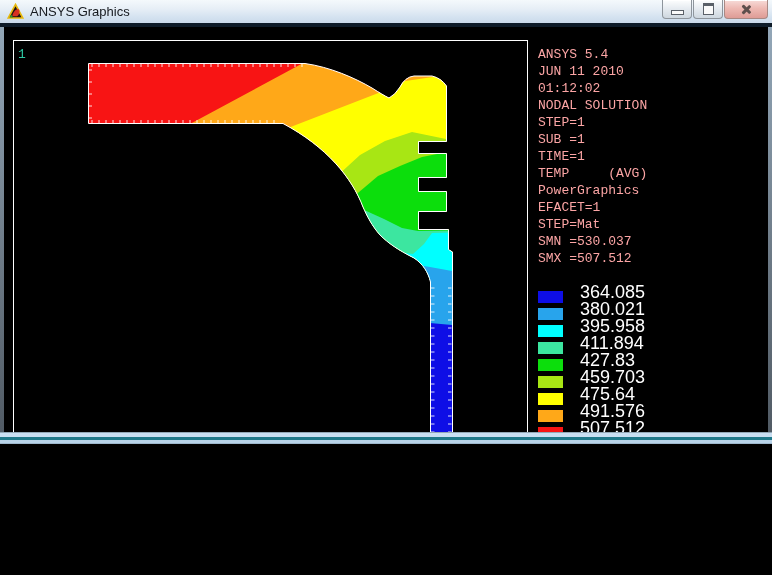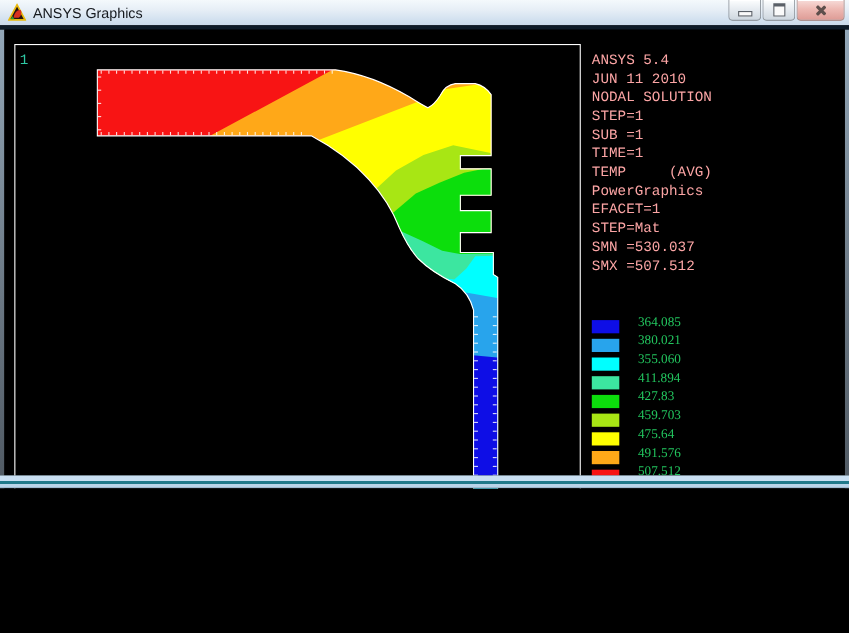--- a/index.html
+++ b/index.html
@@ -32,21 +32,21 @@
     background:linear-gradient(180deg,#93A8B6 0%,#93A8B6 8%,#C9DFF2 8%,#C9DFF2 41%,
       #20798A 41%,#20798A 66%,#B9D4E9 66%,#B9D4E9 91%,#9EB8CD 91%,#9EB8CD 100%);}
   
   .content{position:absolute;left:4px;top:27px;width:764px;height:536px;background:#000;}
   .plot-svg{position:absolute;left:0;top:0;width:764px;height:536px;}
   .mono{font-family:"Liberation Mono","DejaVu Sans Mono",monospace;}
   .info-panel{position:absolute;left:534px;top:19px;color:#fca5a5;
     font-family:"Liberation Mono","DejaVu Sans Mono",monospace;font-size:13px;line-height:17px;}
   .info-line{white-space:pre;height:17px;}
   .legend{position:absolute;left:534px;top:257px;width:180px;
-    font-family:Liberation Serif, serif;font-size:12px;color:#22c55e;}
+    font-family:Liberation Sans, sans-serif;font-size:18px;color:#ffffff;}
   .legend-value{height:17px;line-height:17px;padding-left:42px;white-space:pre;}
   .legend-swatch{position:absolute;left:0;width:25px;height:12px;}
 </style>
 </head>
 <body>
 
 <div class="window">
 
   <div class="titlebar">
     <svg class="app-icon" viewBox="0 0 17 17">
@@ -261,36 +261,37 @@
         <line x1="435" y1="526.5" x2="452" y2="526.5" stroke="#FFFFFF" stroke-width="1"></line>
         <text x="426" y="505" class="mono" font-size="12" fill="#FFFFFF">Y</text>
         <text x="428" y="526" class="mono" font-size="10" fill="#FFFFFF">Z</text>
         <text x="454" y="524" class="mono" font-size="12" fill="#FFFFFF">X</text>
       </g>
     </svg>
 
     <div class="info-panel" id="info-panel">
         <div class="info-line">ANSYS 5.4</div>
         <div class="info-line">JUN 11 2010</div>
+        <div class="info-line">01:12:02</div>
         <div class="info-line">NODAL SOLUTION</div>
         <div class="info-line">STEP=1</div>
         <div class="info-line">SUB =1</div>
         <div class="info-line">TIME=1</div>
         <div class="info-line">TEMP     (AVG)</div>
         <div class="info-line">PowerGraphics</div>
         <div class="info-line">EFACET=1</div>
         <div class="info-line">STEP=Mat</div>
         <div class="info-line">SMN =530.037</div>
         <div class="info-line">SMX =507.512</div>
       </div>
 
     <div class="legend" id="legend">
         <div class="legend-value">364.085</div>
         <div class="legend-value">380.021</div>
-        <div class="legend-value">355.060</div>
+        <div class="legend-value">395.958</div>
         <div class="legend-value">411.894</div>
         <div class="legend-value">427.83</div>
         <div class="legend-value">459.703</div>
         <div class="legend-value">475.64</div>
         <div class="legend-value">491.576</div>
         <div class="legend-value">507.512</div>
         <div class="legend-swatch" style="top: 7px; background: rgb(14, 14, 230);"></div>
         <div class="legend-swatch" style="top: 24px; background: rgb(40, 164, 236);"></div>
         <div class="legend-swatch" style="top: 41px; background: rgb(0, 255, 255);"></div>
         <div class="legend-swatch" style="top: 58px; background: rgb(60, 230, 160);"></div>

